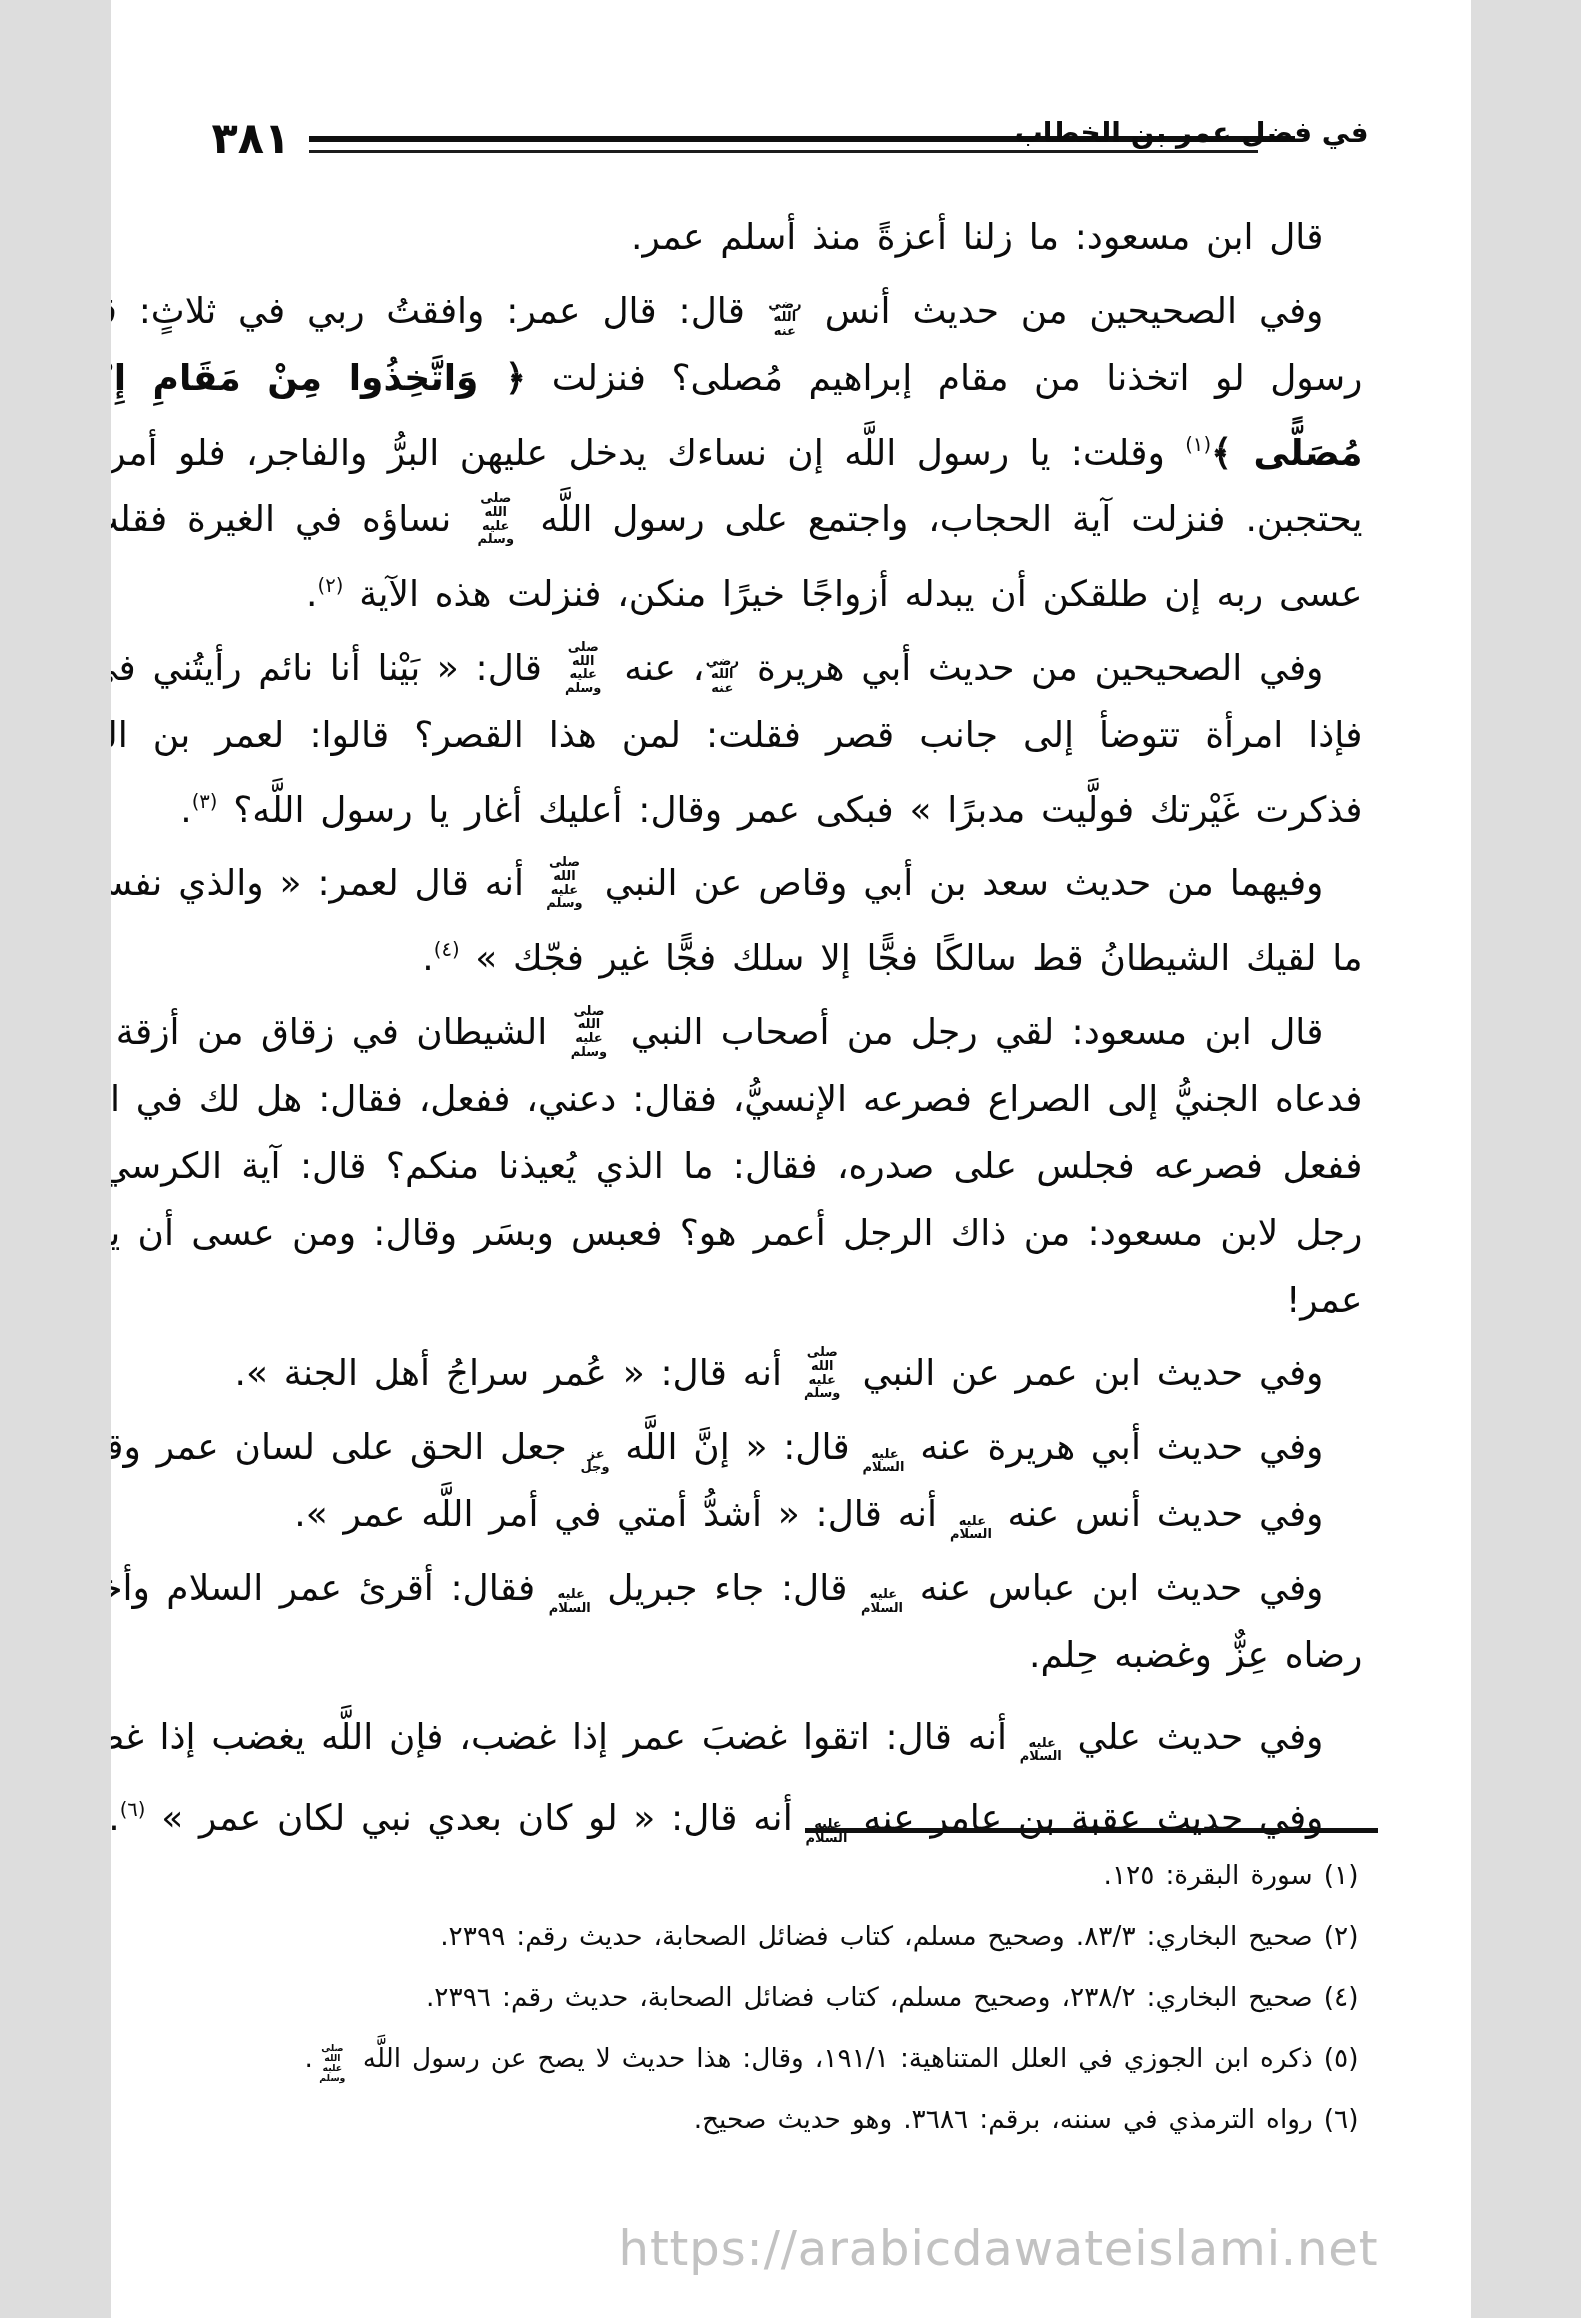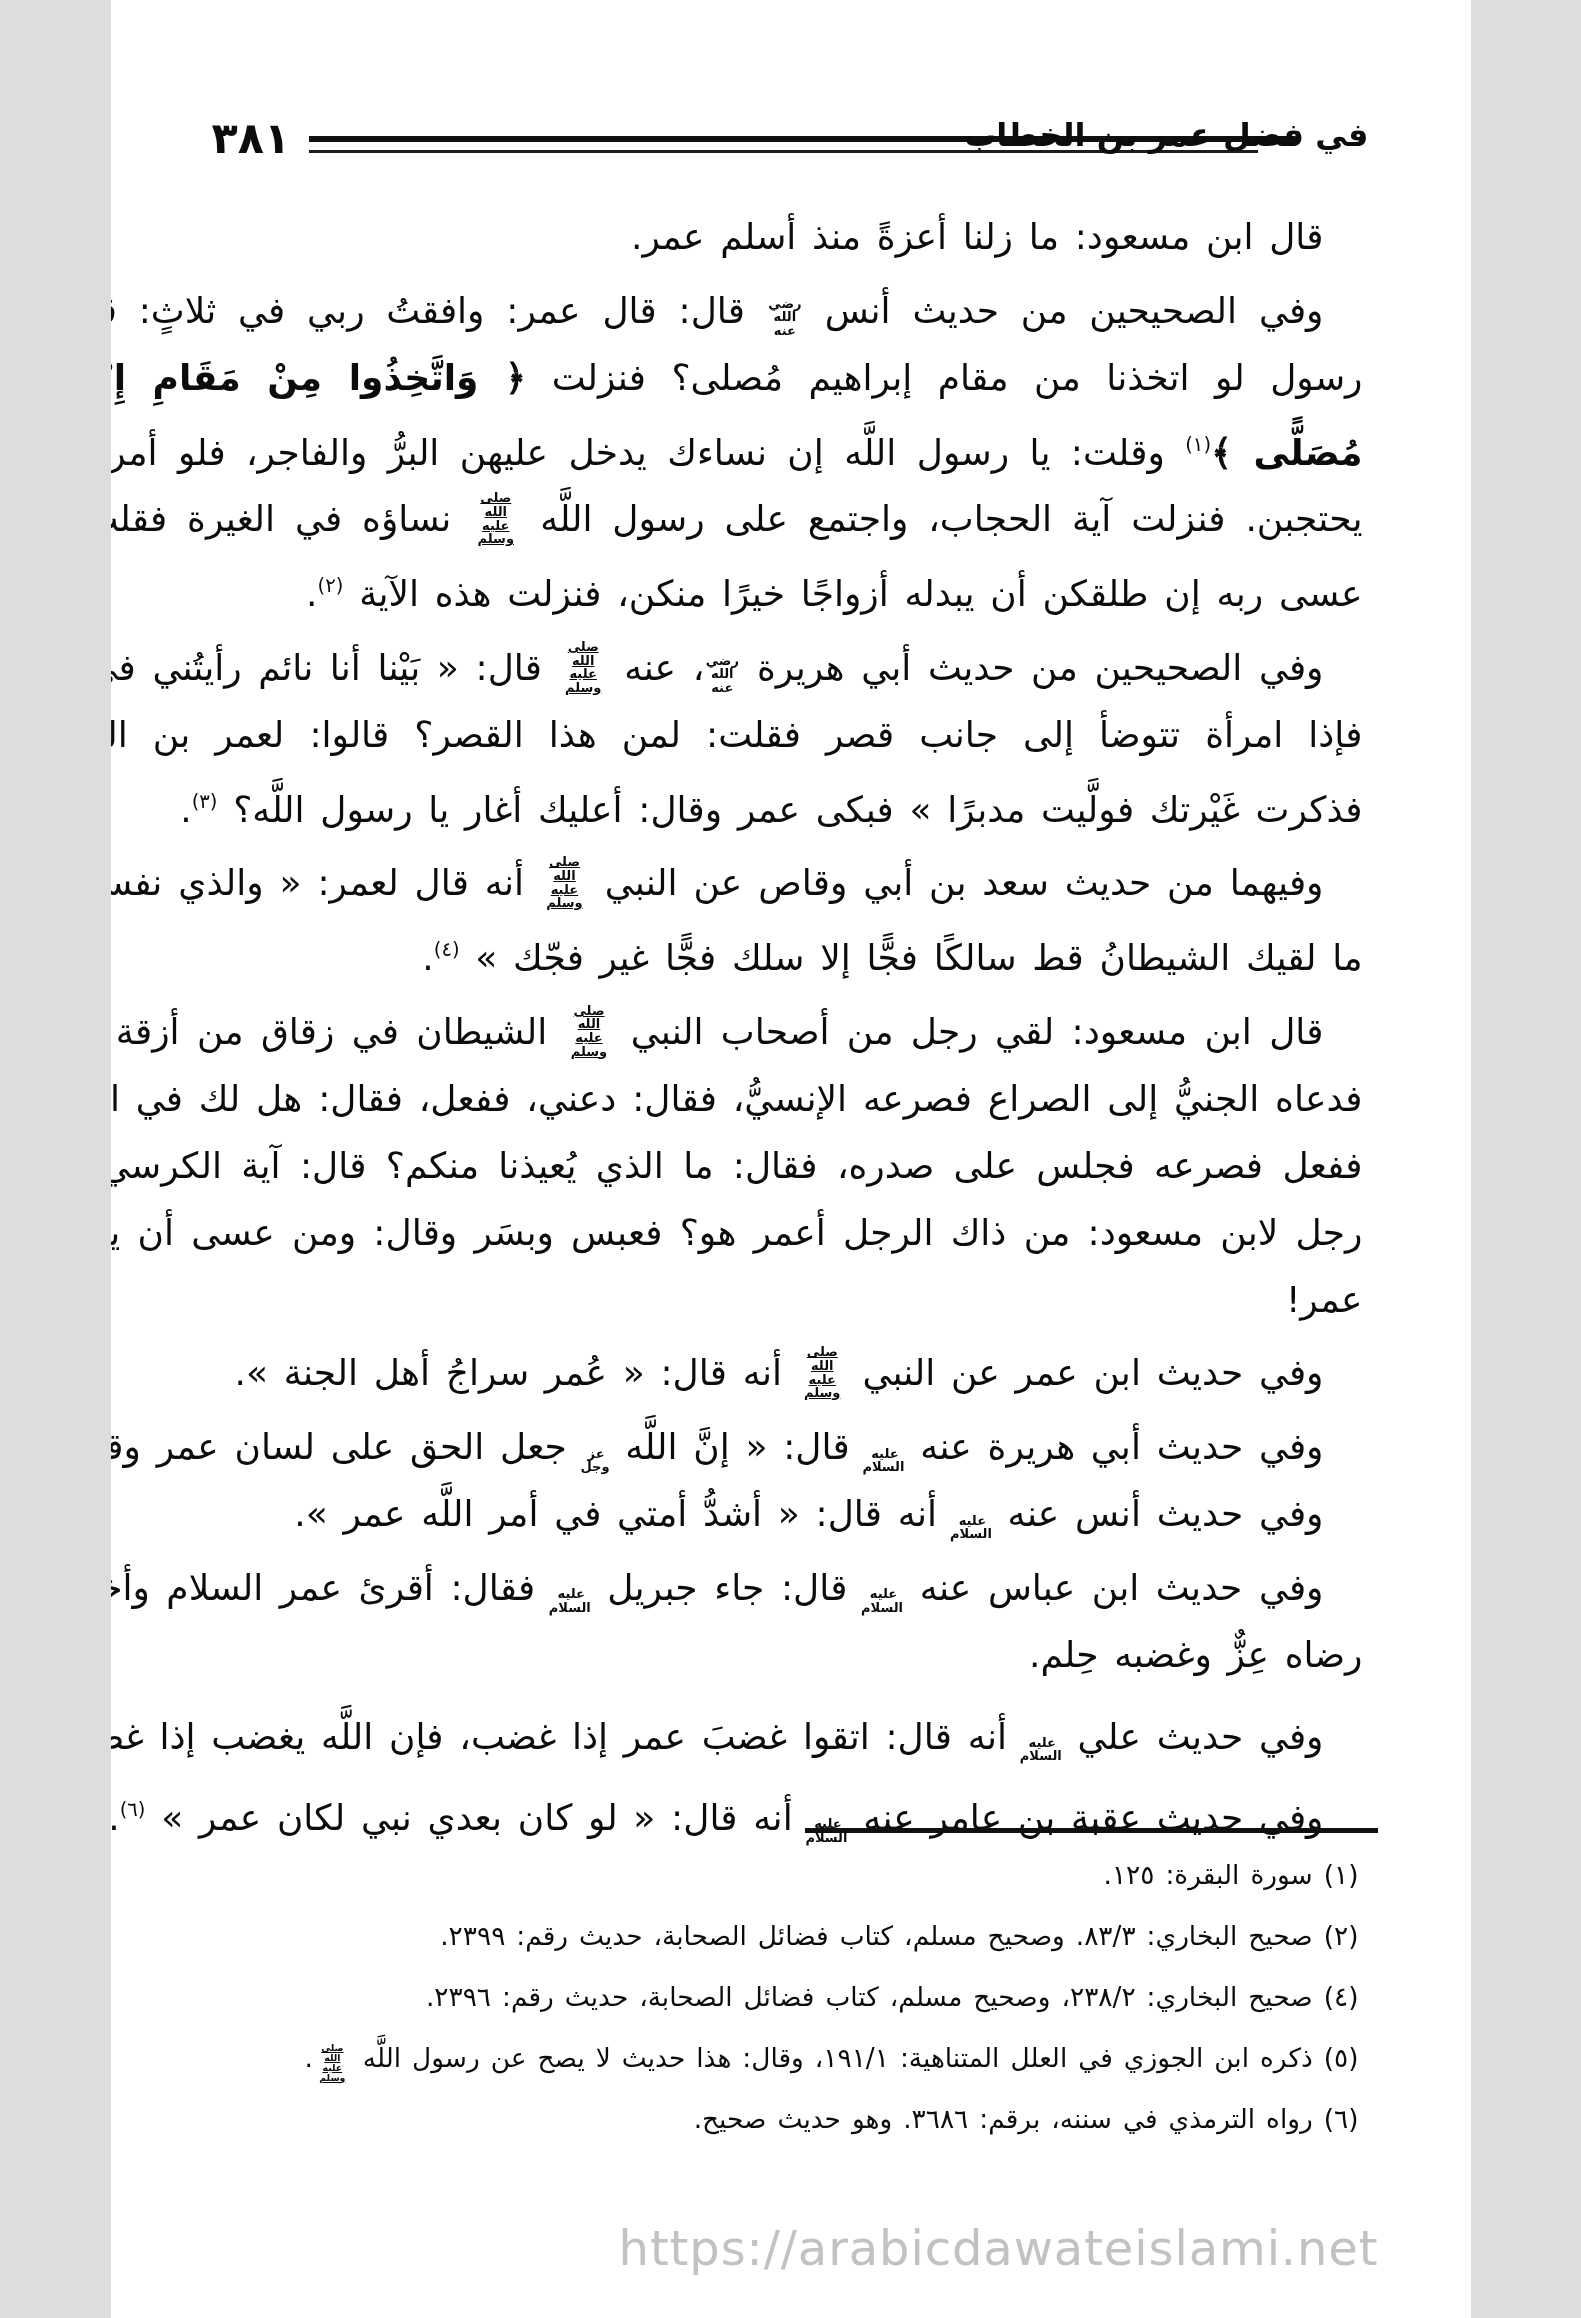--- a/index.html
+++ b/index.html
@@ -12,40 +12,40 @@
     color:#0c0c0c;
     overflow:hidden;
   }
   
   .page-number{
     position:absolute;left:101px;top:113px;
     font-size:43px;font-weight:bold;direction:rtl;
   }
   .header-title{
     position:absolute;right:102px;top:116px;
-    font-size:32px;font-weight:bold;direction:rtl;white-space:nowrap;
+    font-size:28px;font-weight:bold;direction:rtl;white-space:nowrap;
   }
   .rule-top{position:absolute;left:198px;top:136px;width:986px;height:6px;background:#101010;}
   .rule-bottom{position:absolute;left:198px;top:150px;width:949px;height:2.6px;background:#1c1c1c;}
   
   .body-text{
     position:absolute;top:203px;right:108px;width:1365px;
     direction:rtl;text-align:justify;
     font-size:36px;line-height:67px;word-spacing:4.3px;
   }
   .body-text p.para{margin:6.8px 0 0 0;text-indent:39px;}
   .body-text p.para:first-child{margin-top:0;}
   .body-text p.para.tight{margin-top:0;}
   .honorific{
     display:inline-block;
     font-size:13px;line-height:1.05;text-align:center;
     vertical-align:-12px;font-weight:bold;word-spacing:0;
     text-indent:0;direction:rtl;
   }
-  .h-saw{width:49px;text-decoration:underline;}
+  .h-saw{width:49px;}
   .h-ra{width:36px;}
   .h-as{width:39px;margin-top:32px;}
   .h-az{width:27px;}
   .fnmark{font-size:19.6px;vertical-align:13.6px;word-spacing:0;}
   .quran{font-weight:bold;}
   
   .fn-sep{position:absolute;right:93px;top:1828px;width:573px;height:5.1px;background:#101010;}
   .footnotes{
     position:absolute;top:1844px;right:112px;width:1382px;
     direction:rtl;text-align:right;

